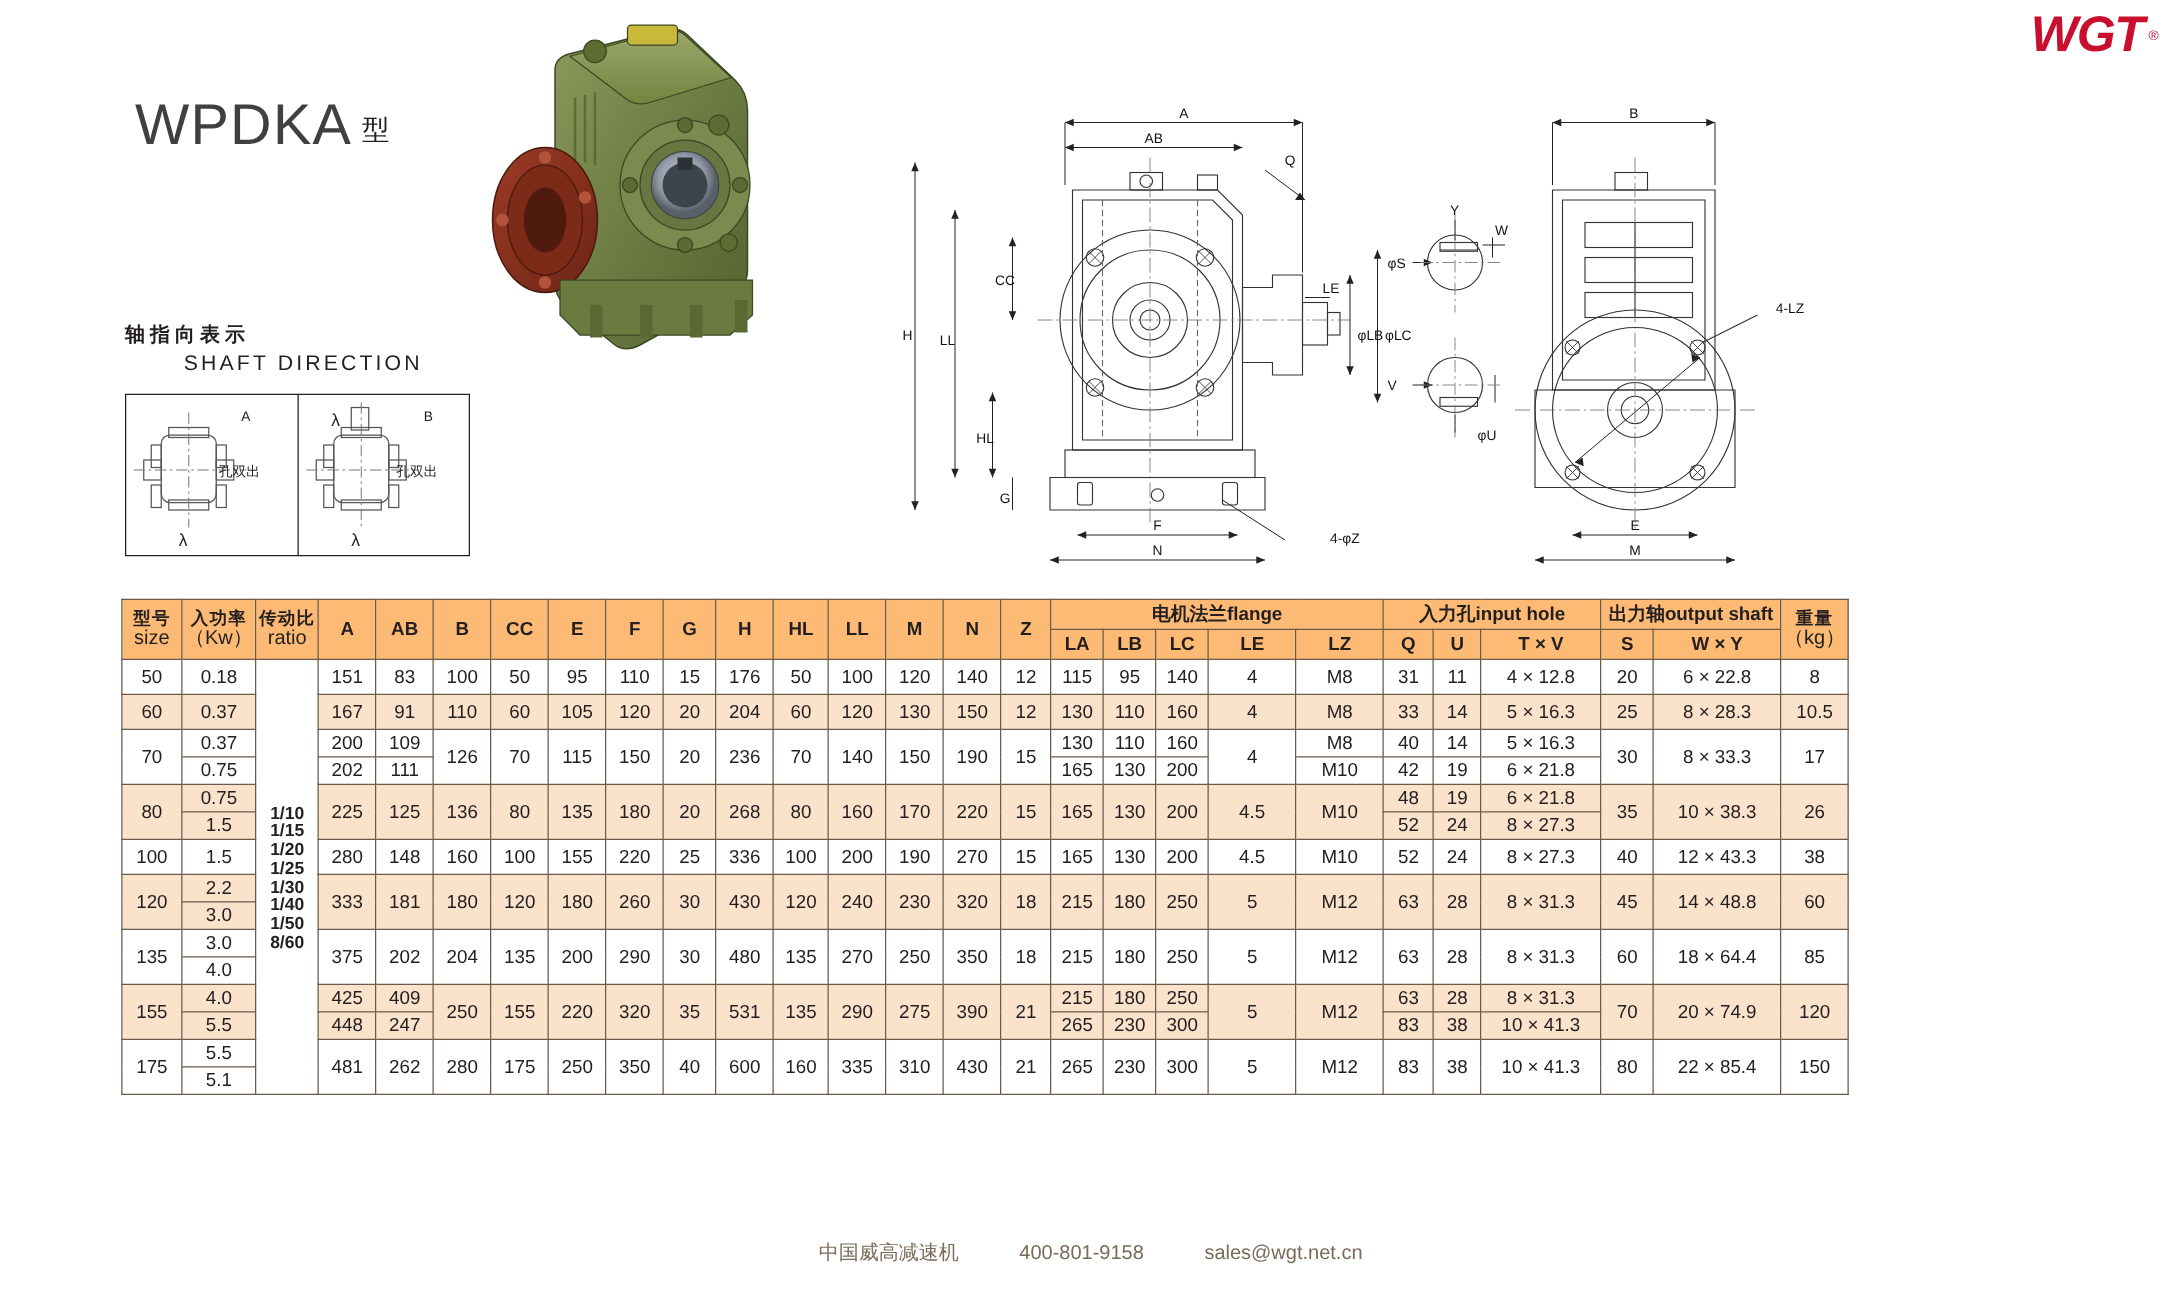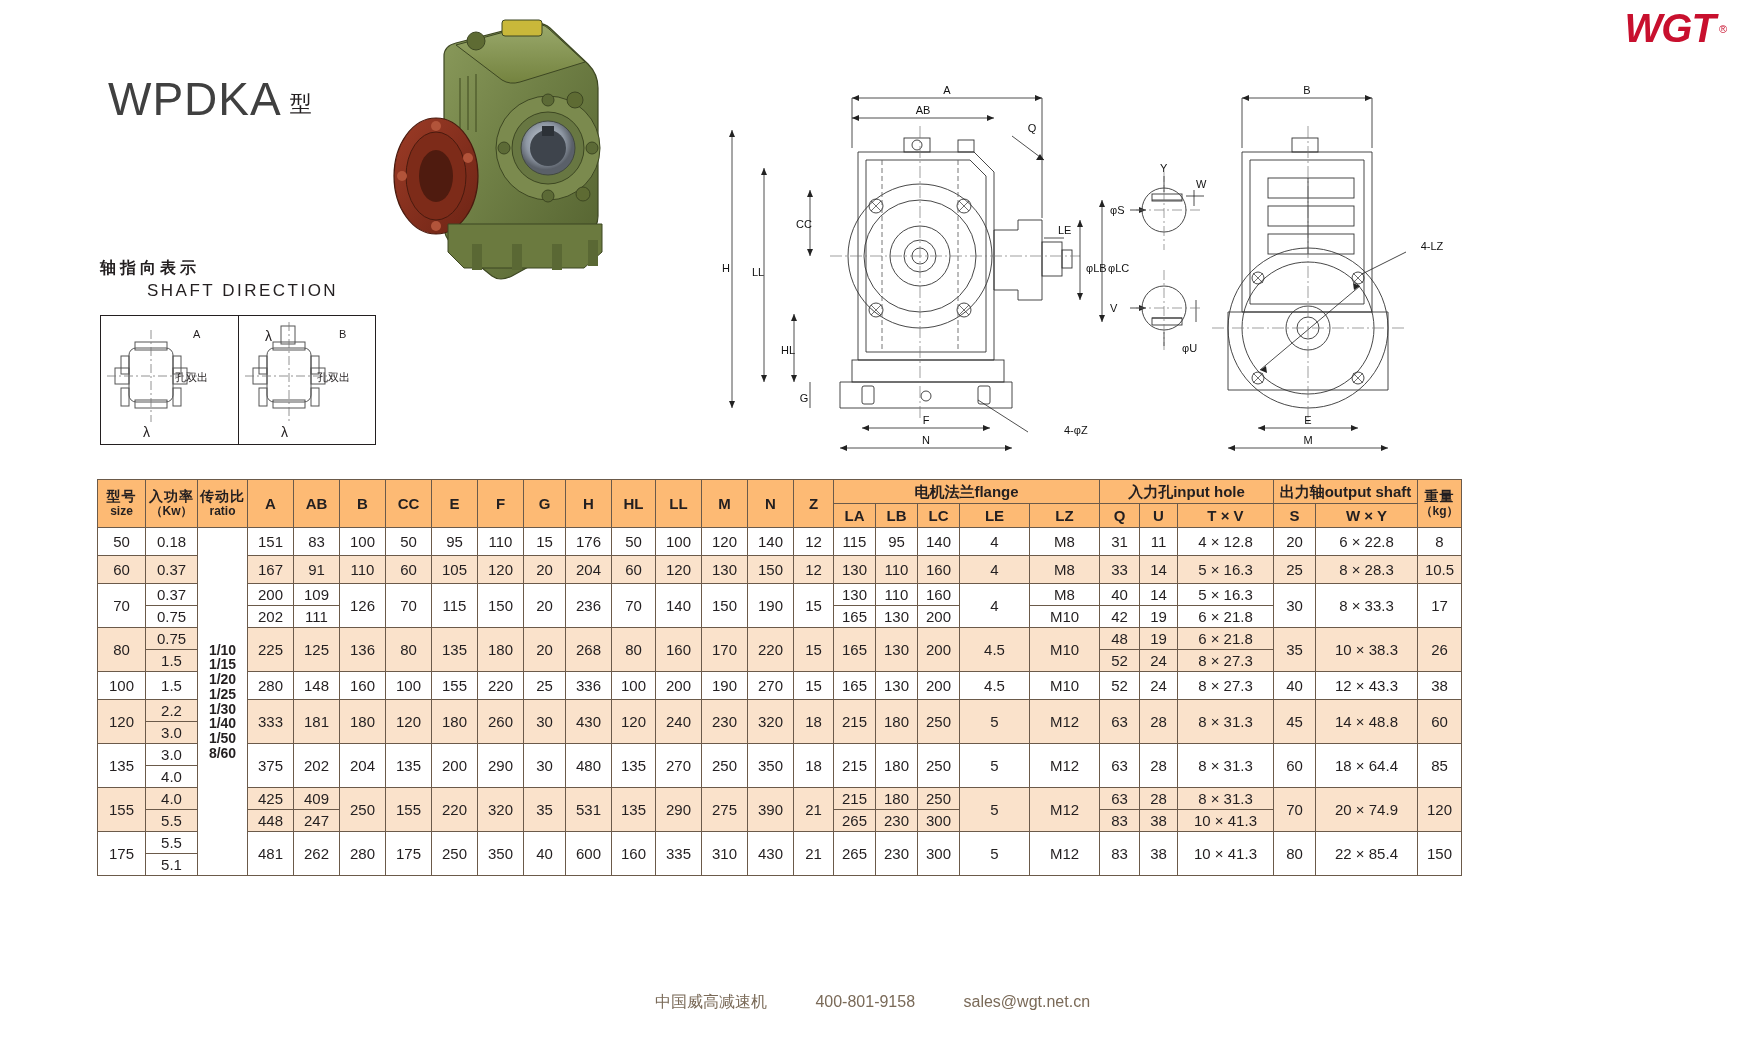--- a/index.html
+++ b/index.html
@@ -70,21 +70,21 @@
     white-space:nowrap;
     line-height:1.05;
   }
   table.spec thead th {
     background:#fdba74;
     font-weight:bold;
     height:24px;
   }
   table.spec thead th.two-line { line-height:1.12; }
   table.spec thead th .l1 { display:block; font-size:14px; letter-spacing:1px;}
-  table.spec thead th .l2 { display:block; font-size:12px; font-weight:bold;}
+  table.spec thead th .l2 { display:block; font-size:16px; font-weight:normal;}
   table.spec tbody td { height:28px; background:#ffffff; }
   table.spec tbody tr.alt td { background:#fae2cb; }
   table.spec tbody td.sub { height:22px; }
   .ratio-cell { font-size:14px; line-height:1.12; padding:2px 1px !important;font-weight:bold; }
 
   
   #footer {
     position:absolute; left:0; right:0; top:992px;
     text-align:center; font-size:16px; color:#7a6a58;
   }

